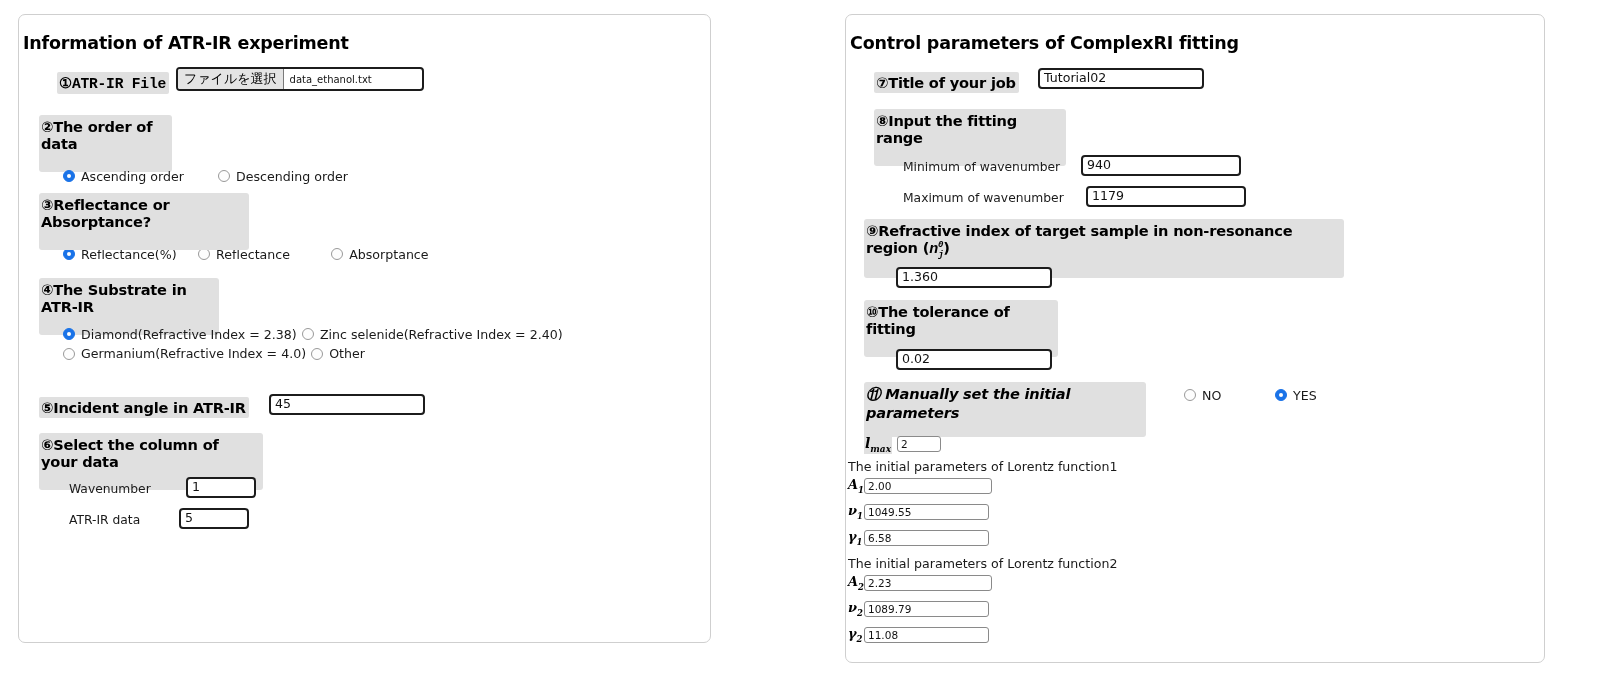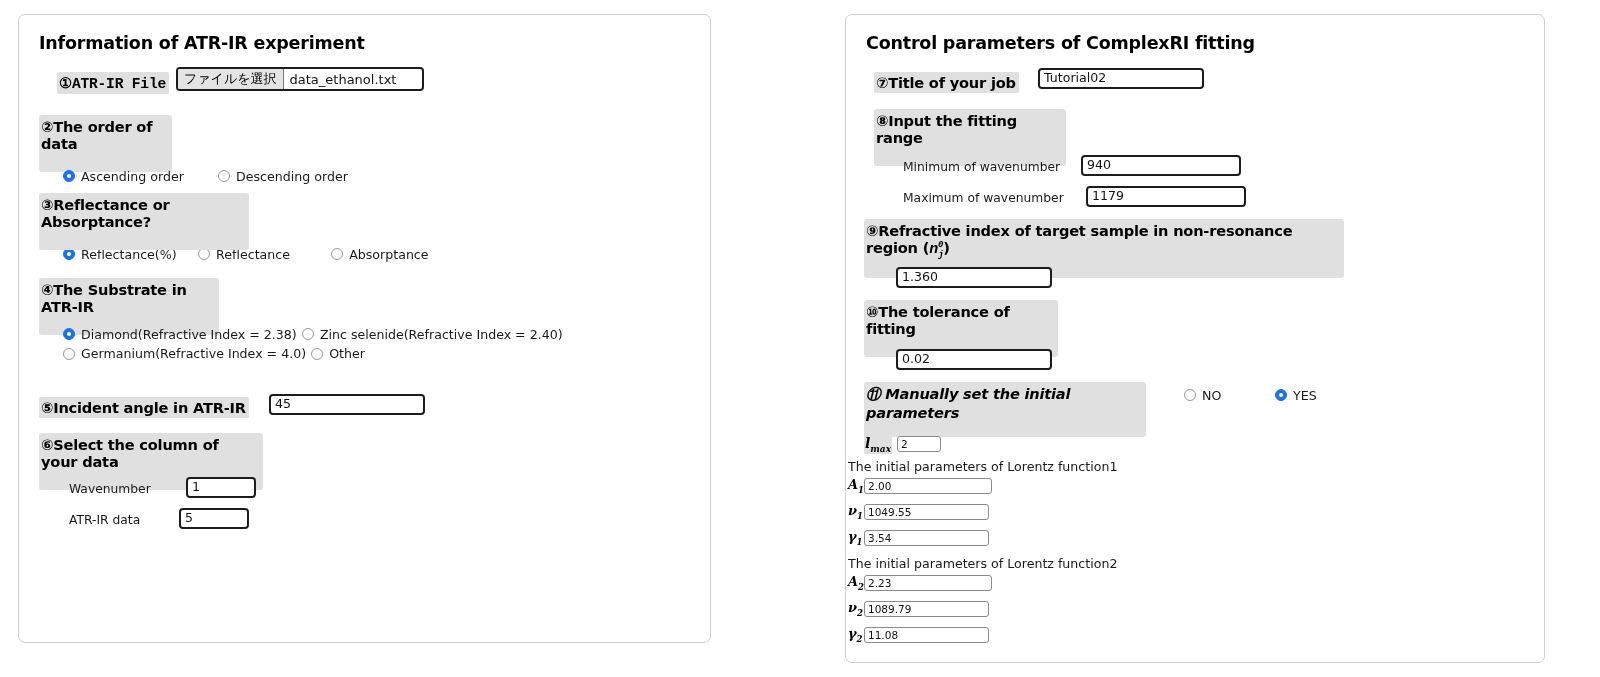--- a/index.html
+++ b/index.html
@@ -36,21 +36,21 @@
   .panel-right {
     left: 845px;
     width: 700px;
     height: 649px;
   }
 
   .panel-title {
     font-size: 17.5px;
     font-weight: bold;
     letter-spacing: -0.2px;
-    margin: 18px 0 0 20px;
+    margin: 18px 0 0 4px;
   }
 
   
   .hl {
     display: inline-block;
     background: #e0e0e0;
     font-weight: bold;
     font-size: 14.6px;
     letter-spacing: -0.2px;
     color: #000;
@@ -146,21 +146,21 @@
     display: flex;
     align-items: center;
     padding: 0 6px;
     color: #000;
     white-space: nowrap;
   }
   .file-name {
     display: flex;
     align-items: center;
     padding: 0 6px;
-    font-size: 13px;
+    font-size: 10px;
     color: #111;
     white-space: nowrap;
   }
 
   .small-label {
     font-size: 12.3px;
     color: #1a1a1a;
     white-space: nowrap;
   }
 
@@ -362,21 +362,21 @@
     <div class="row" style="left:2px; top:488px; display:flex; align-items:center;">
       <span class="mathsym" style="width:16px;"><span>ν</span><sub>1</sub></span>
       <span class="inp inp-thin" style="width:125px;">
         <span>1049.55</span>
       </span>
     </div>
 
     <div class="row" style="left:2px; top:514px; display:flex; align-items:center;">
       <span class="mathsym" style="width:16px;"><span>γ</span><sub>1</sub></span>
       <span class="inp inp-thin" style="width:125px;">
-        <span>3.54</span>
+        <span>6.58</span>
       </span>
     </div>
 
     <div class="row plain-label" style="left:2px; top:541px;">The initial parameters of Lorentz function2</div>
 
     <div class="row" style="left:2px; top:559px; display:flex; align-items:center;">
       <span class="mathsym" style="width:16px;"><span>A</span><sub>2</sub></span>
       <span class="inp inp-thin" style="width:128px;">
         <span>2.23</span>
       </span>

